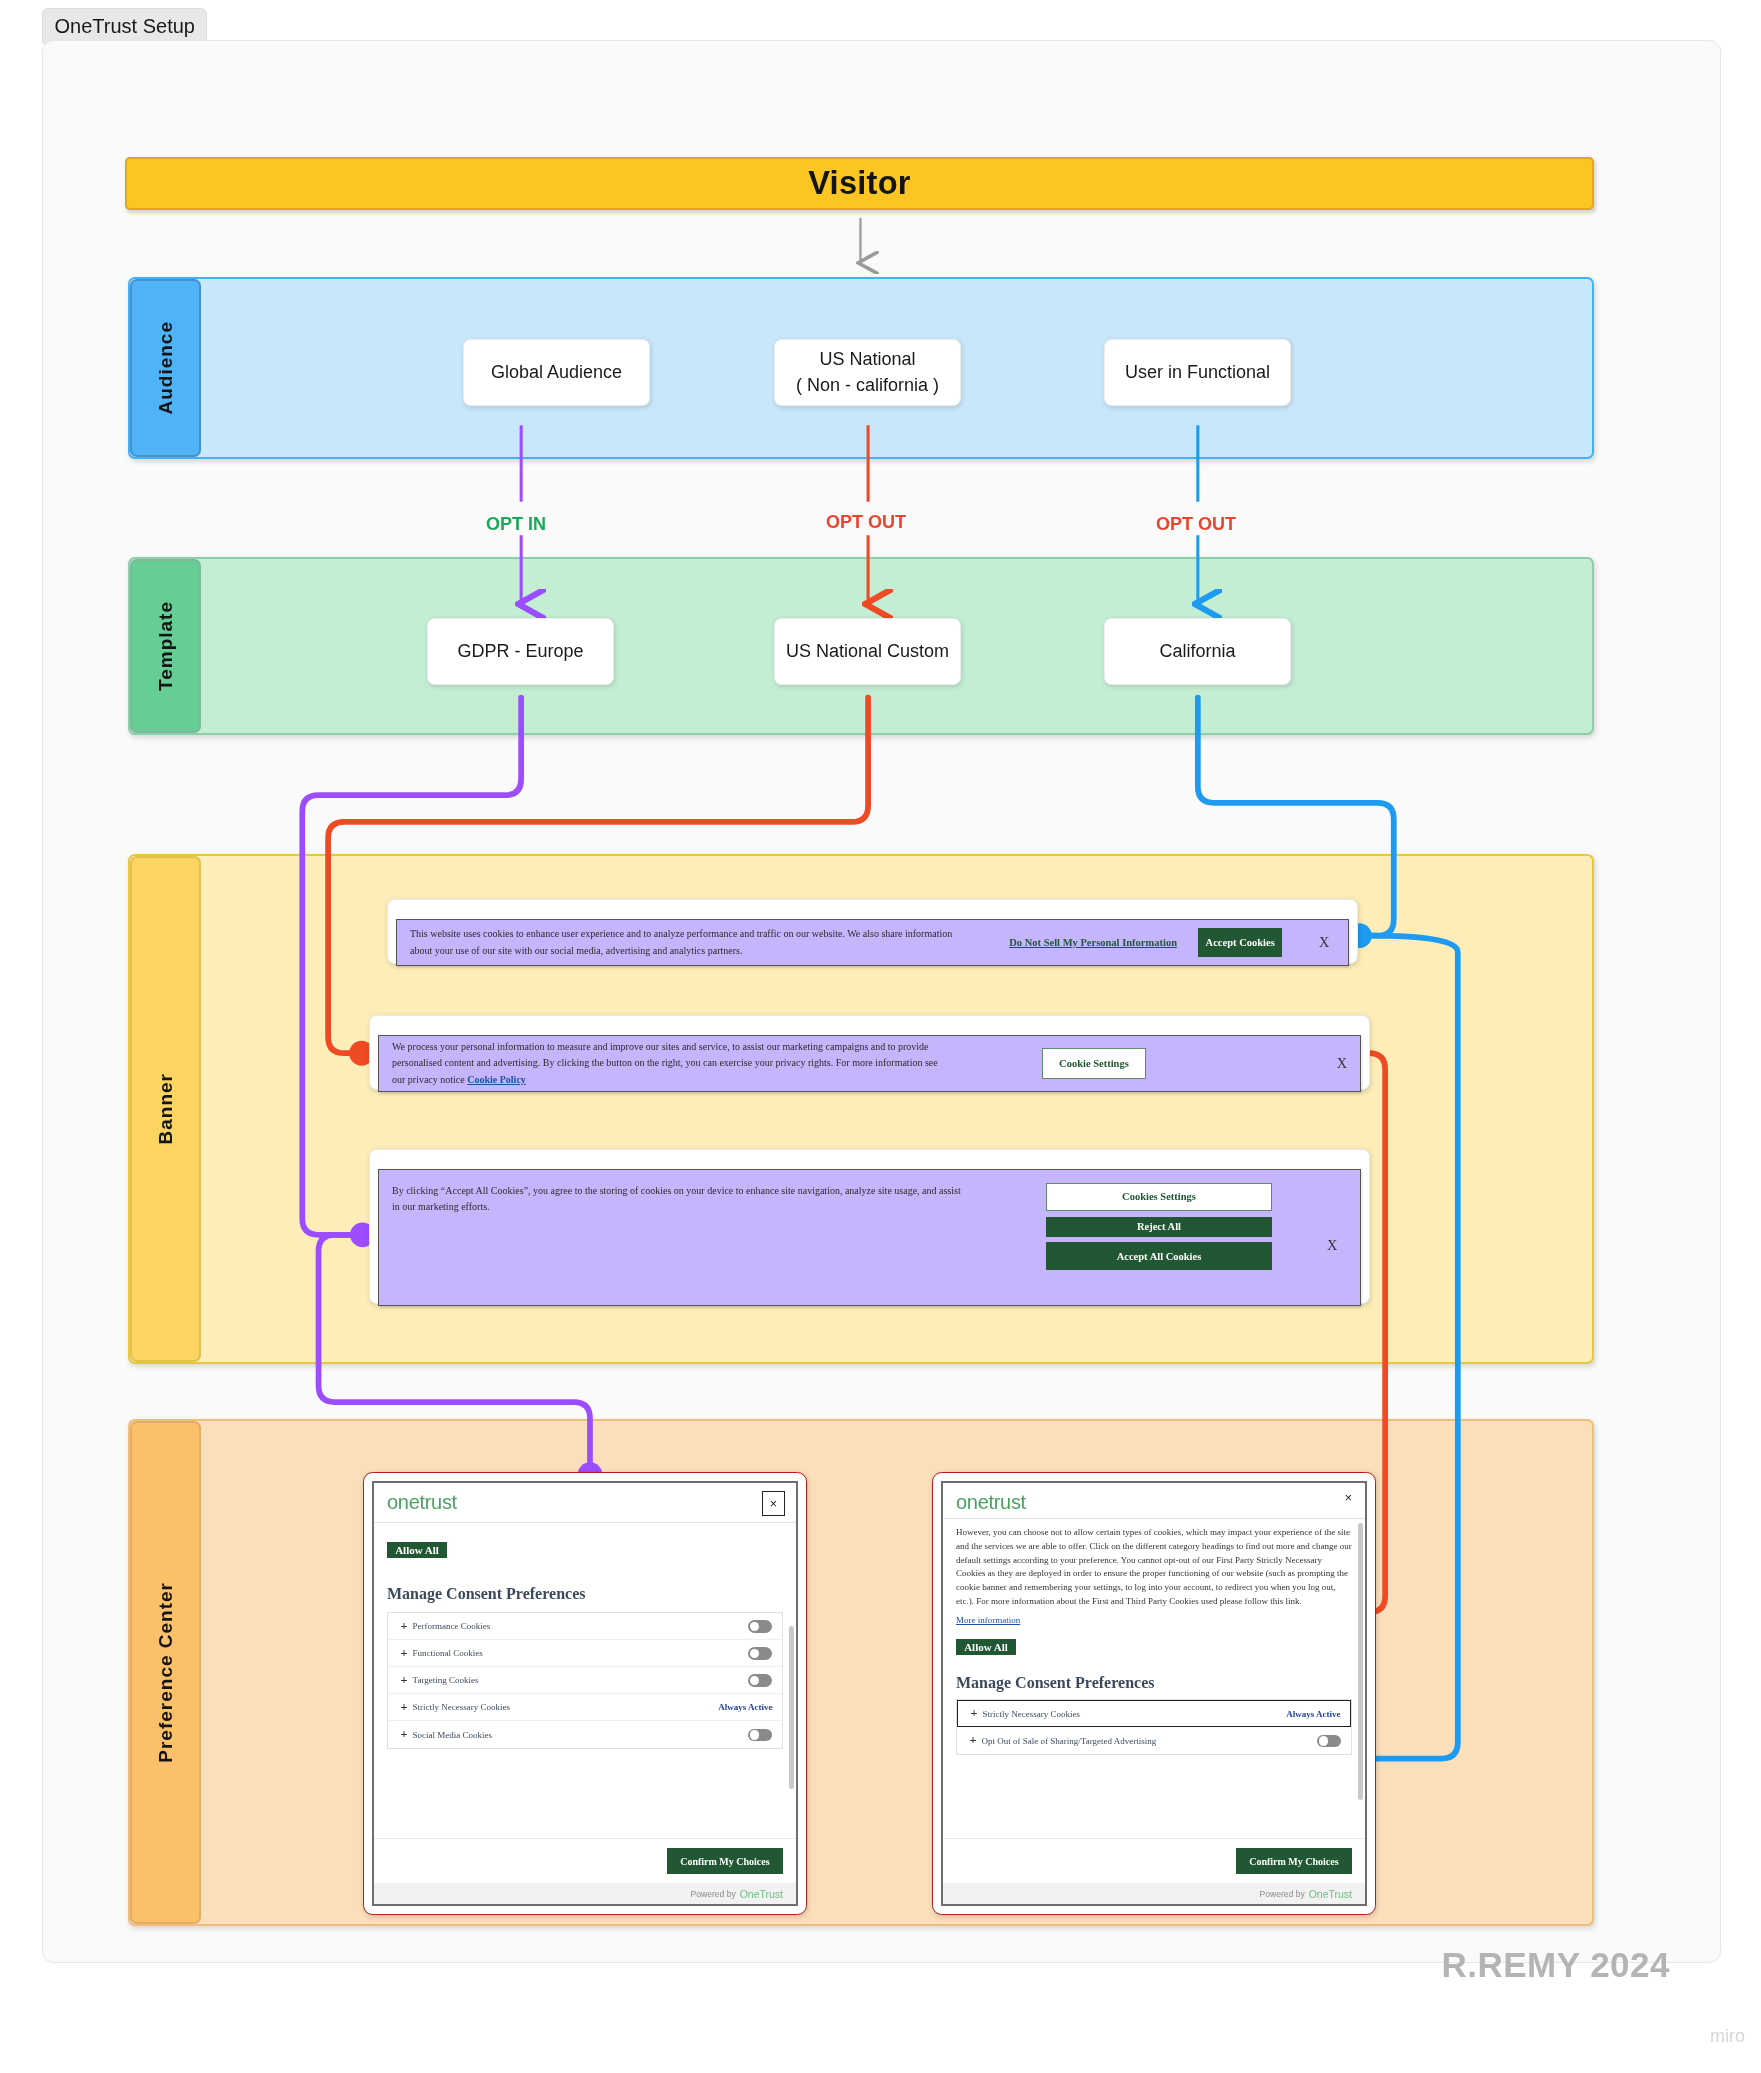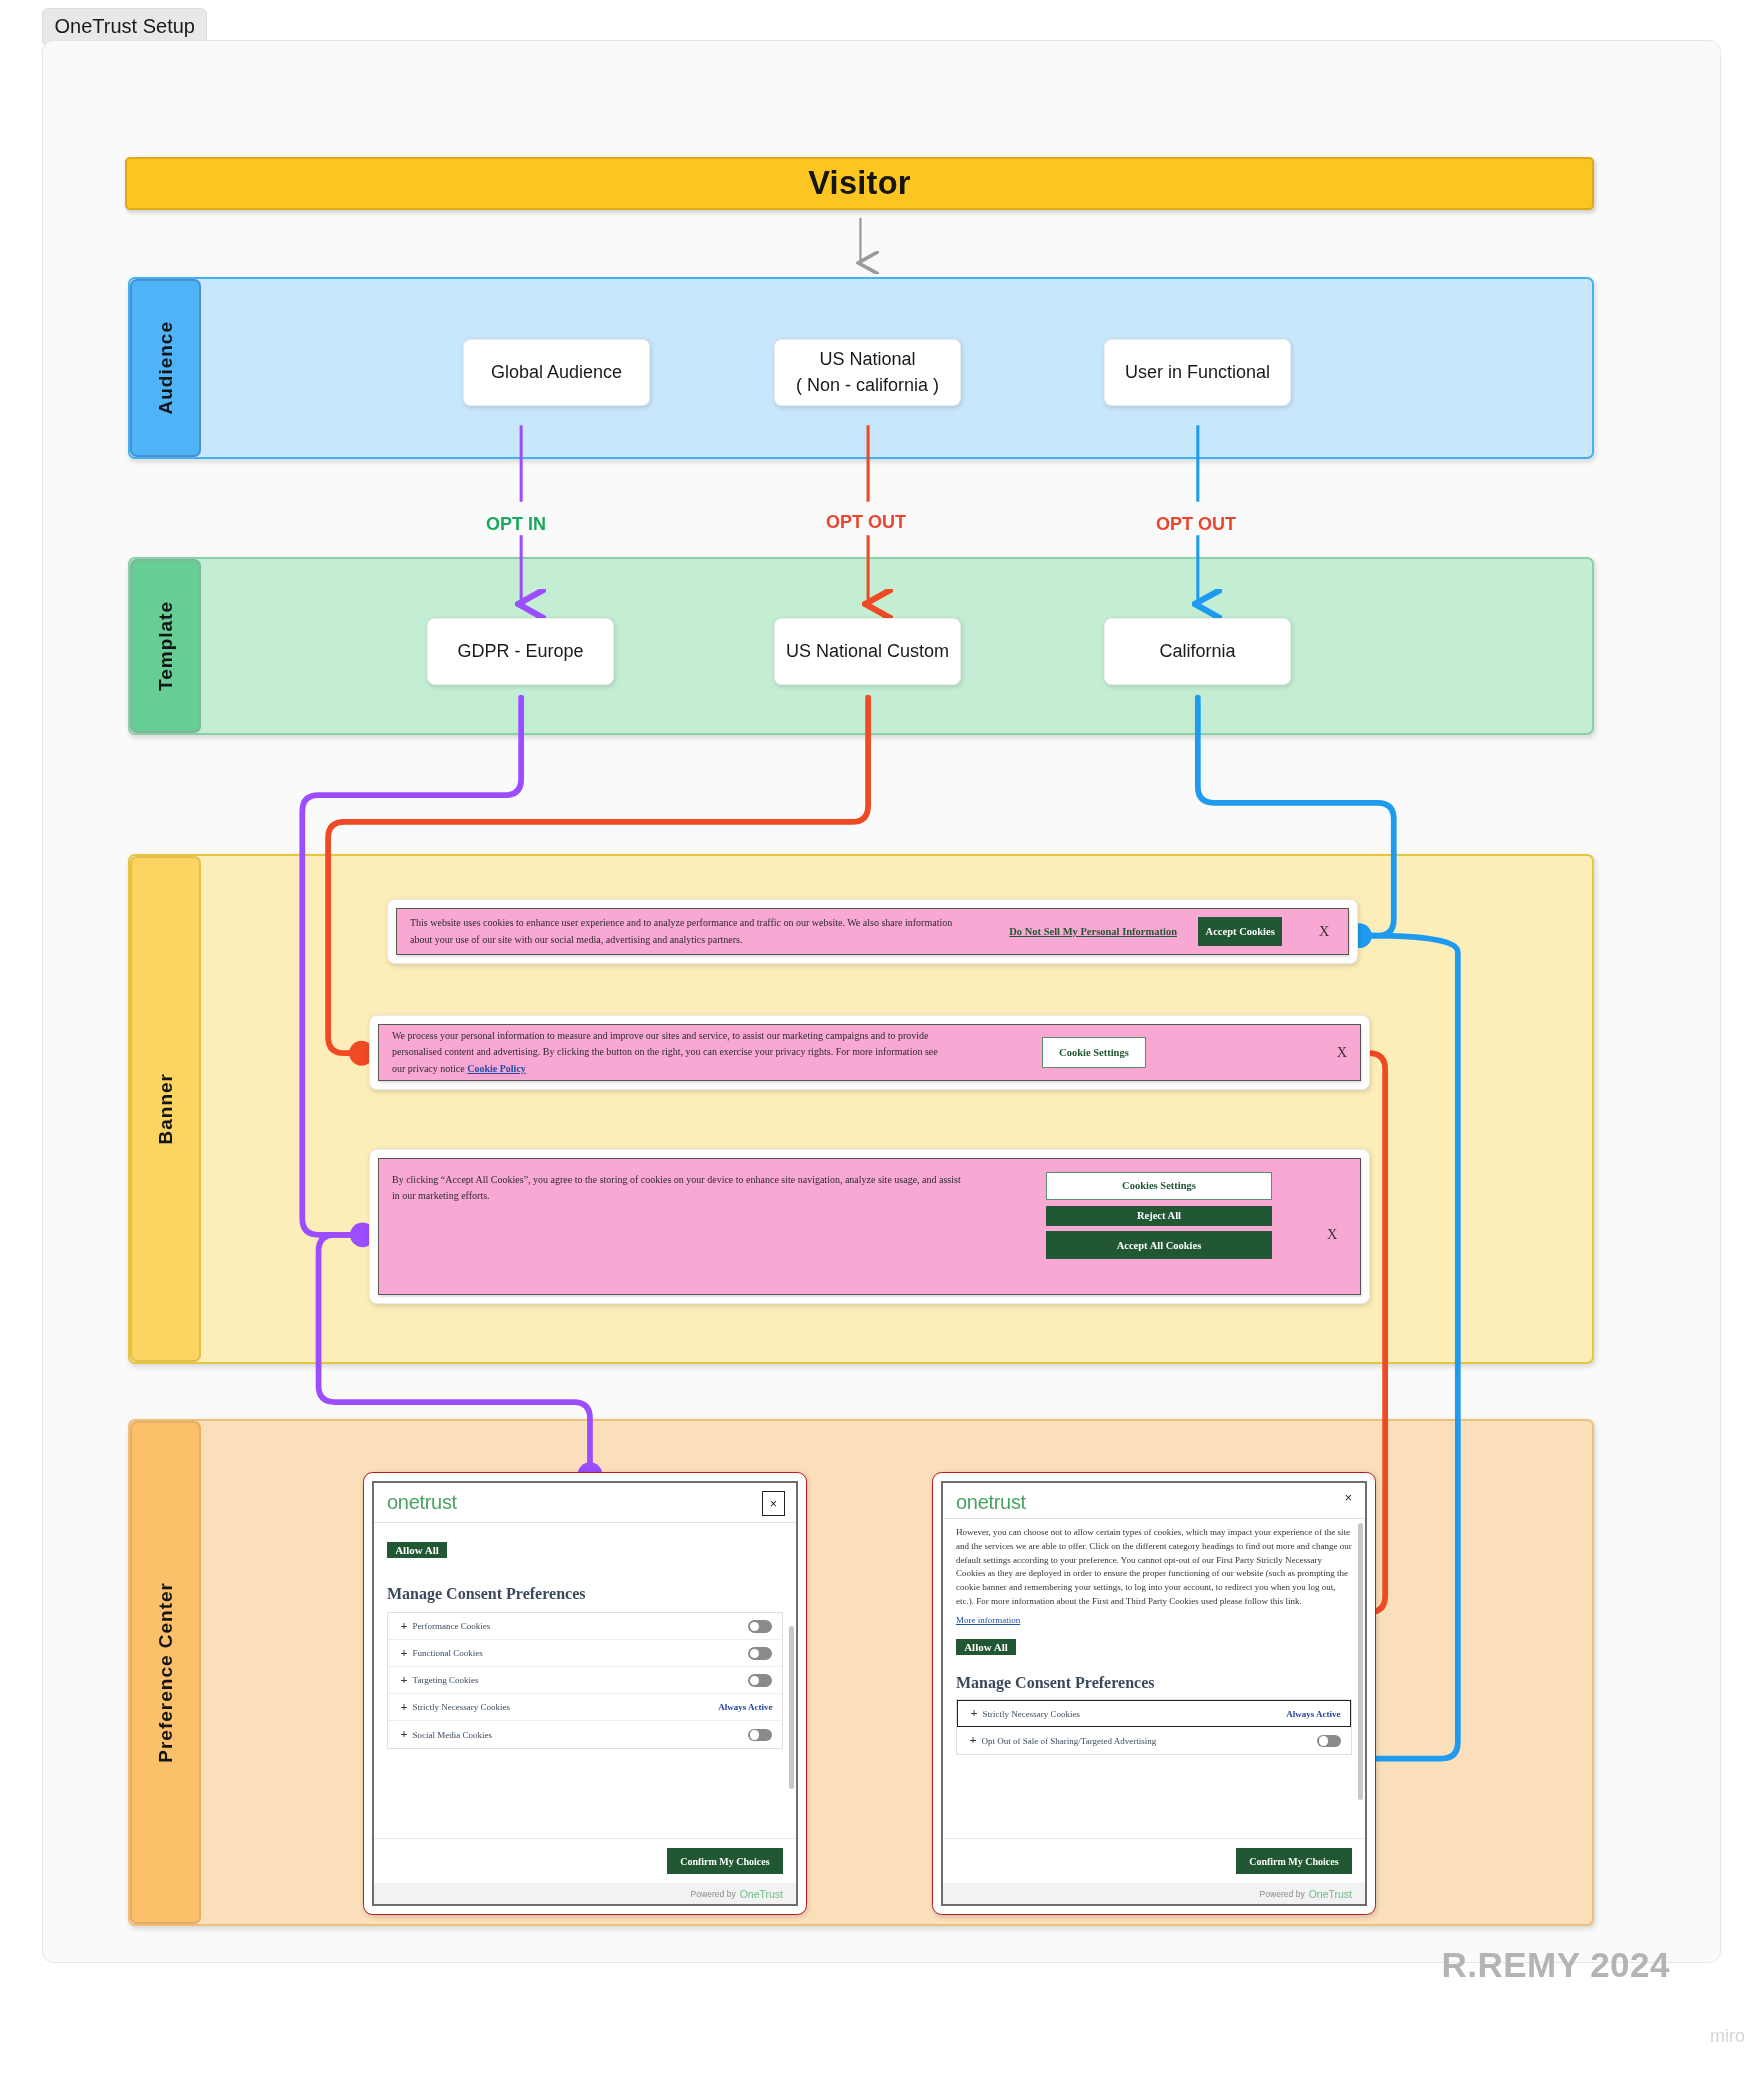--- a/index.html
+++ b/index.html
@@ -119,25 +119,26 @@
     position: absolute;
     background: #ffffff;
     border: 1px solid #e9e9e9;
     border-radius: 7.6px;
     box-shadow: 1px 1.9px 4.8px rgba(0,0,0,.15);
     padding: 7.6px;
   }
   .banner-inner {
     width: 100%; height: 100%;
     border: 1px solid #555;
-    background: #f9a8d4;
+    background: #c4b5fd;
     position: relative;
     display: flex; align-items: center;
     padding: 9.6px 13.4px;
     box-shadow: 1px 1.9px 1.9px rgba(0,0,0,.12);
+    margin-top: 11px;
   }
   .bn-text {
     font-family: "Liberation Serif", serif;
     font-size: 10px; color: #2b2b2b; line-height: 1.65;
   }
   .bn-link-inline {
     font-family: "Liberation Serif", serif;
     font-size: 10px; font-weight: bold;
     color: #1f4fa8; text-decoration: underline;
   }

